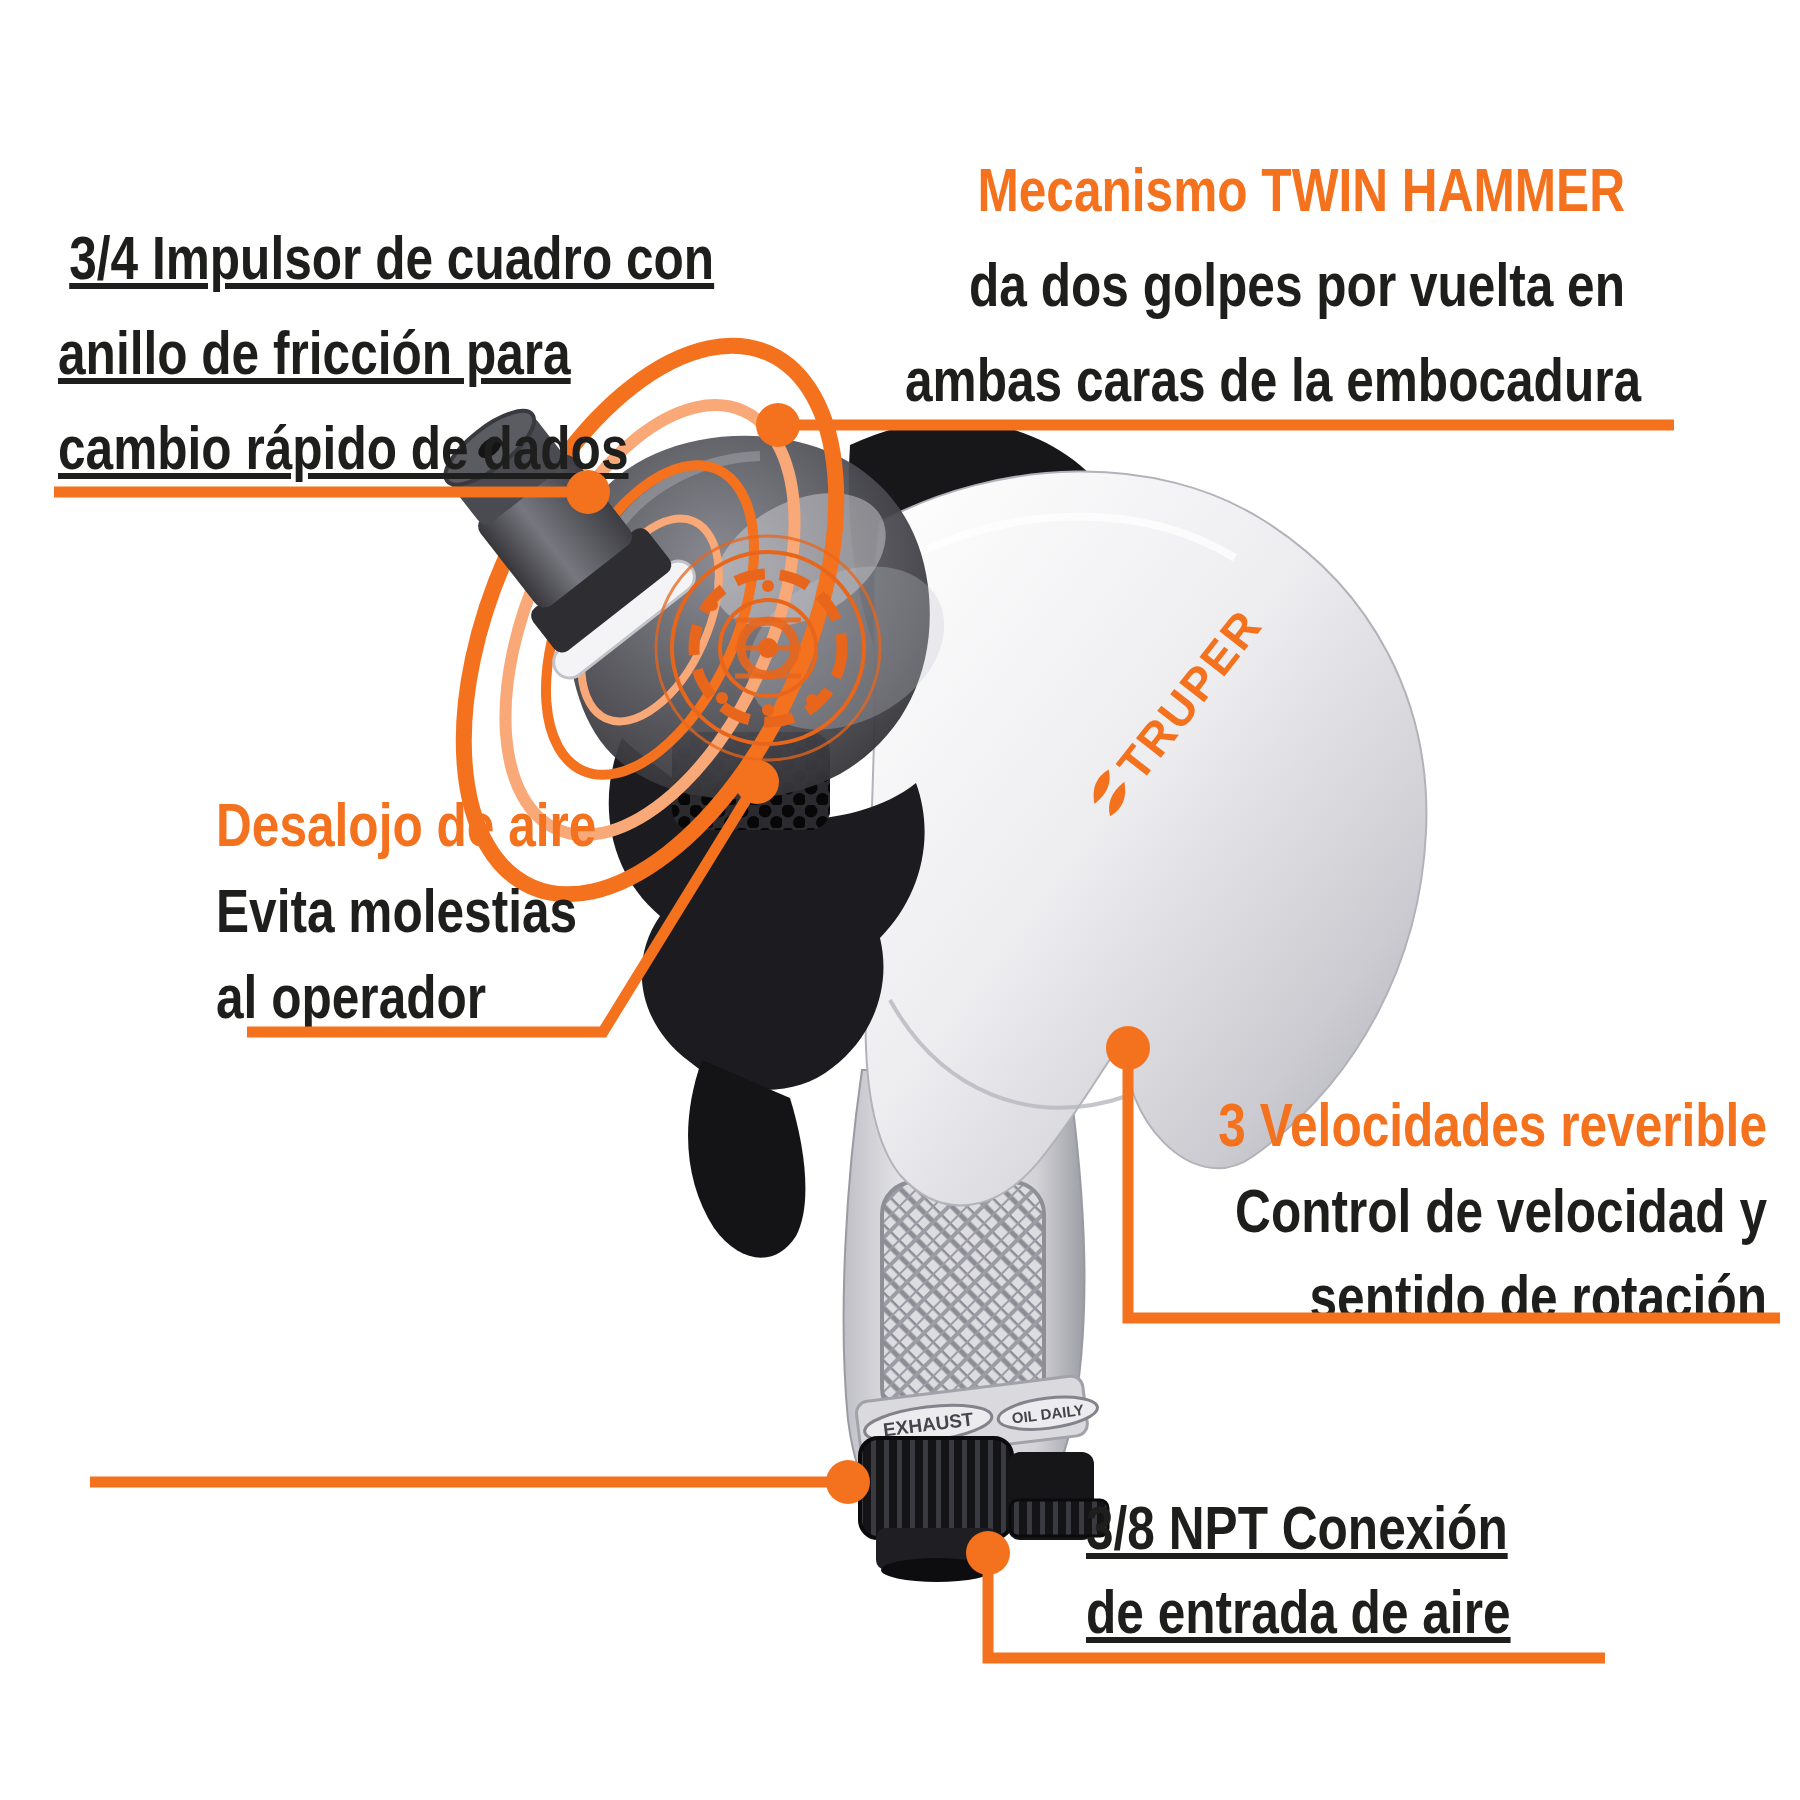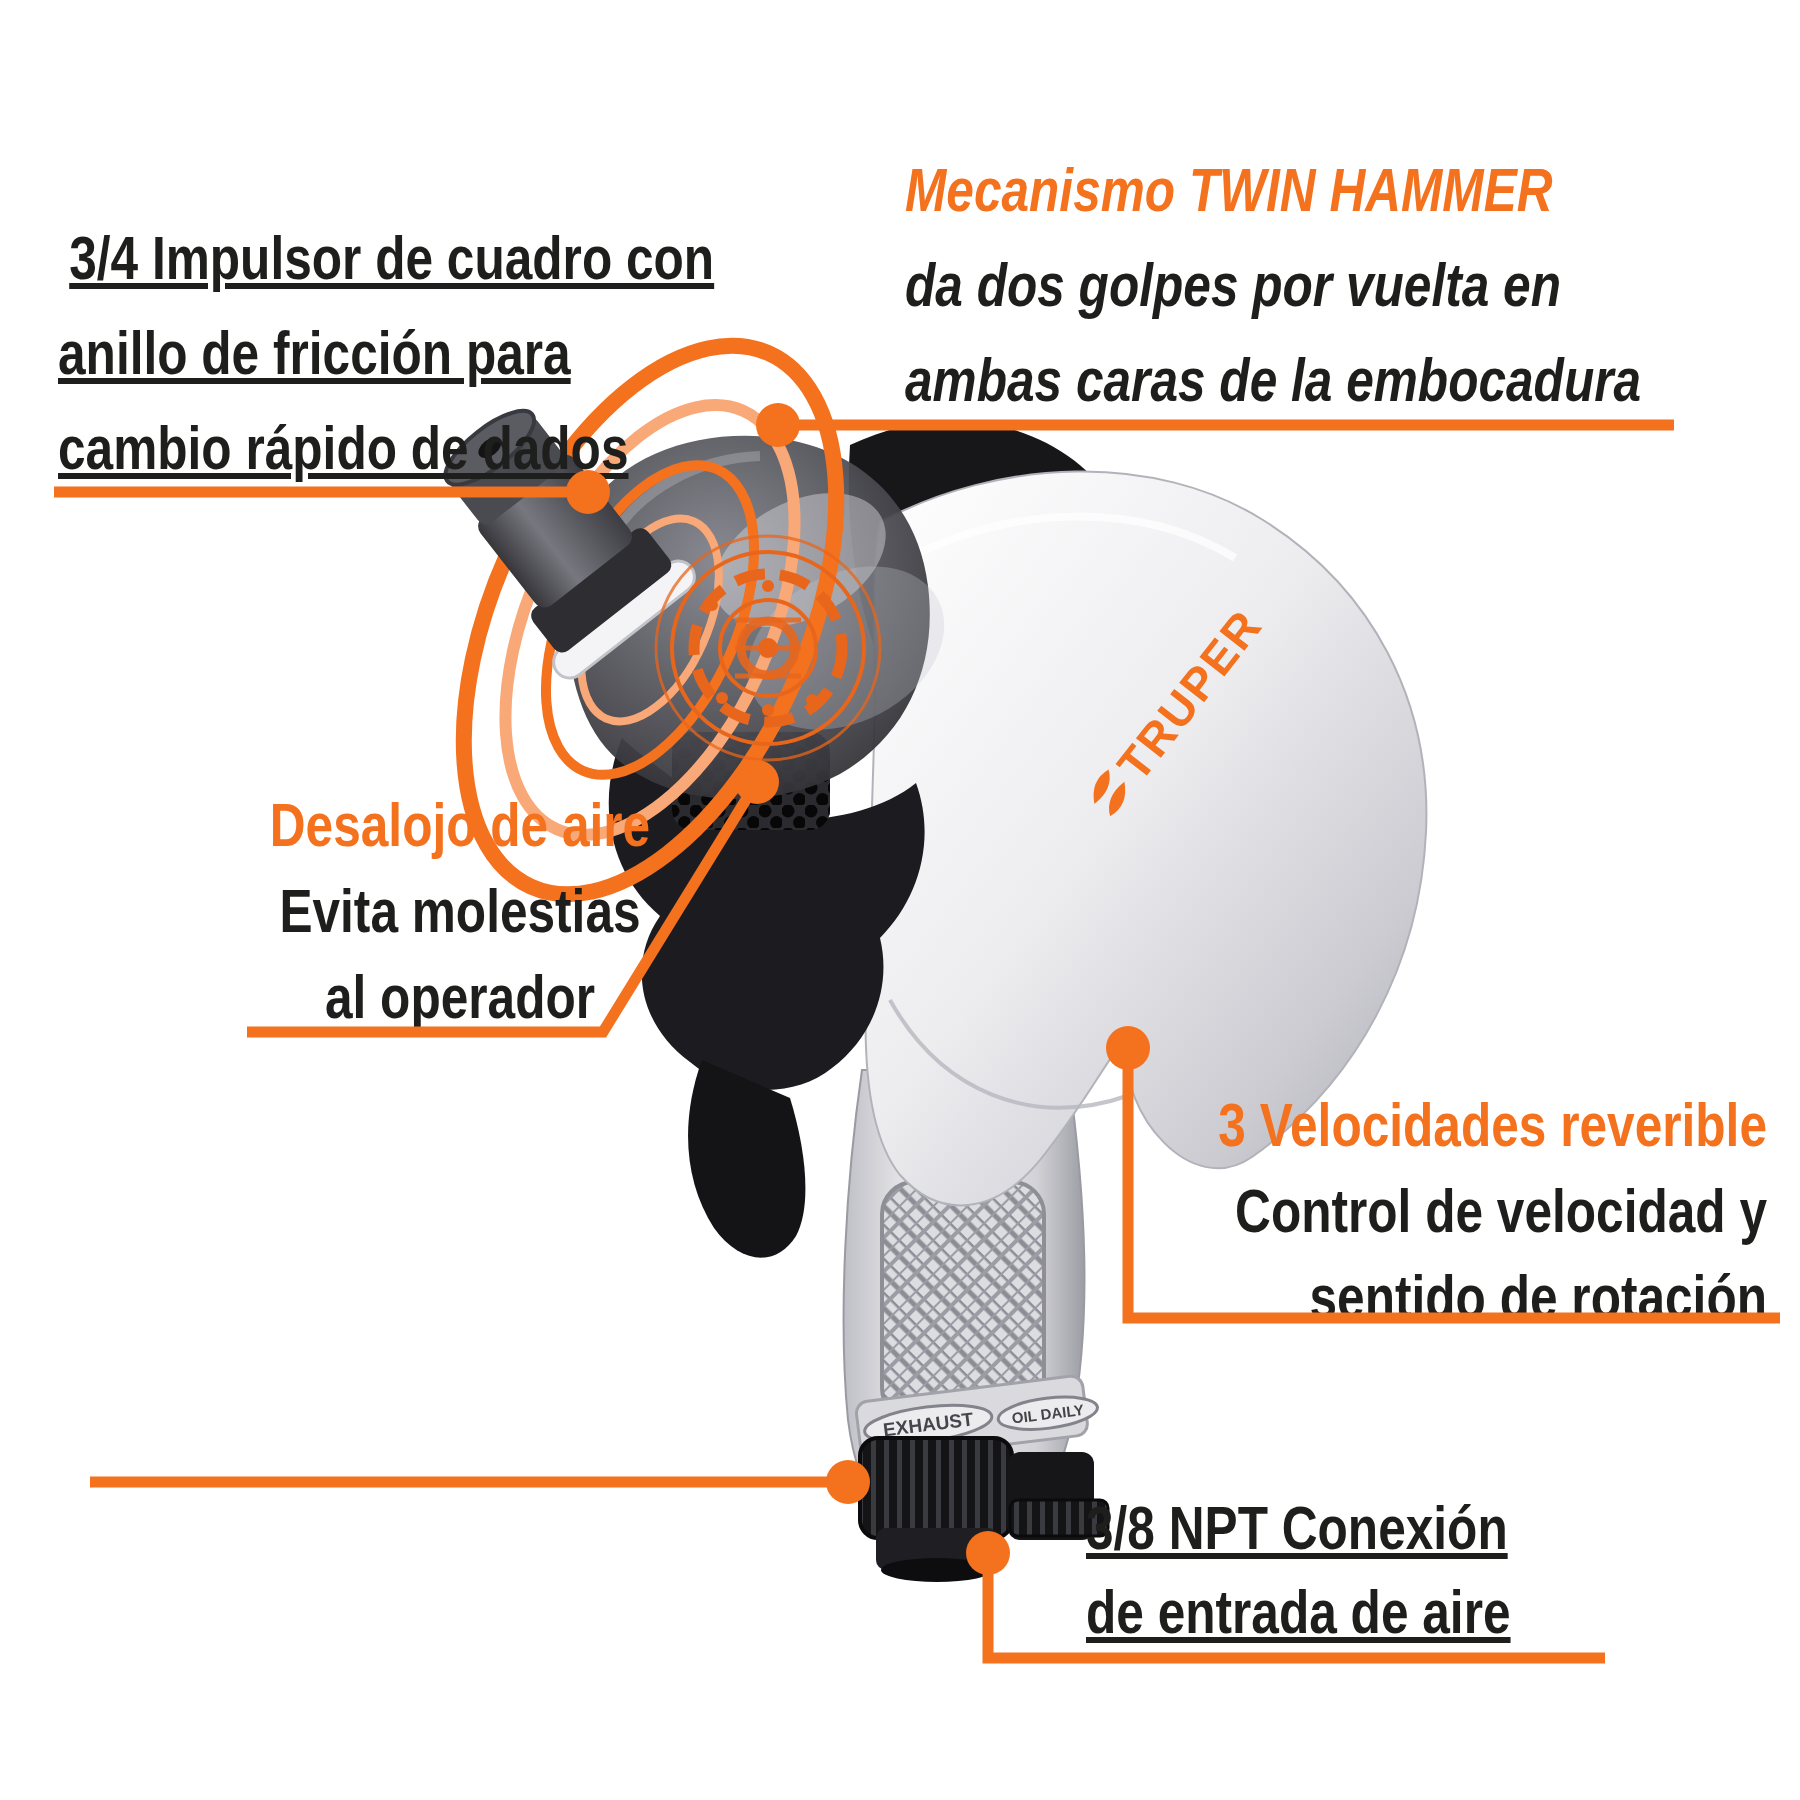--- a/index.html
+++ b/index.html
@@ -12,23 +12,23 @@
     position:relative;width:1800px;height:1800px;background:#ffffff;overflow:hidden;
     font-family:"Liberation Sans","DejaVu Sans",sans-serif;
   }
   .cap{position:absolute;font-weight:700;font-size:62px;color:var(--ink);}
   .cap .ln{white-space:nowrap;}
   .cond{transform:scaleX(0.8);}
   .hl{color:var(--accent);}
   #blk-square-drive{left:58px;top:210px;width:900px;line-height:95px;text-align:left;text-decoration:underline;}
   #blk-square-drive .cond{transform-origin:left top;}
   #blk-square-drive .ln:first-child{padding-left:14px;}
-  #blk-twin-hammer{left:815px;top:142px;width:900px;line-height:95px;text-align:left;font-style:italic;}
+  #blk-twin-hammer{left:815px;top:142px;width:900px;line-height:95px;text-align:right;}
   #blk-twin-hammer .cond{transform-origin:center top;}
-  #blk-air-exhaust{left:155px;top:782px;width:610px;line-height:86px;text-align:center;}
+  #blk-air-exhaust{left:155px;top:782px;width:610px;line-height:86px;}
   #blk-air-exhaust .cond{transform-origin:center top;}
   #blk-speeds{left:1005px;top:1082px;width:762px;line-height:86px;text-align:right;}
   #blk-speeds .cond{transform-origin:right top;}
   #blk-adjustable{left:86px;top:1380px;width:900px;line-height:72px;text-align:left;}
   #blk-adjustable .cond{transform-origin:left top;}
   #blk-air-inlet{left:1086px;top:1486px;width:700px;line-height:84px;text-align:left;text-decoration:underline;}
   #blk-air-inlet .cond{transform-origin:left top;}
   svg{position:absolute;left:0;top:0;}
   .acc-stroke{stroke:var(--accent);}
   .accl-stroke{stroke:var(--accent-light);}

